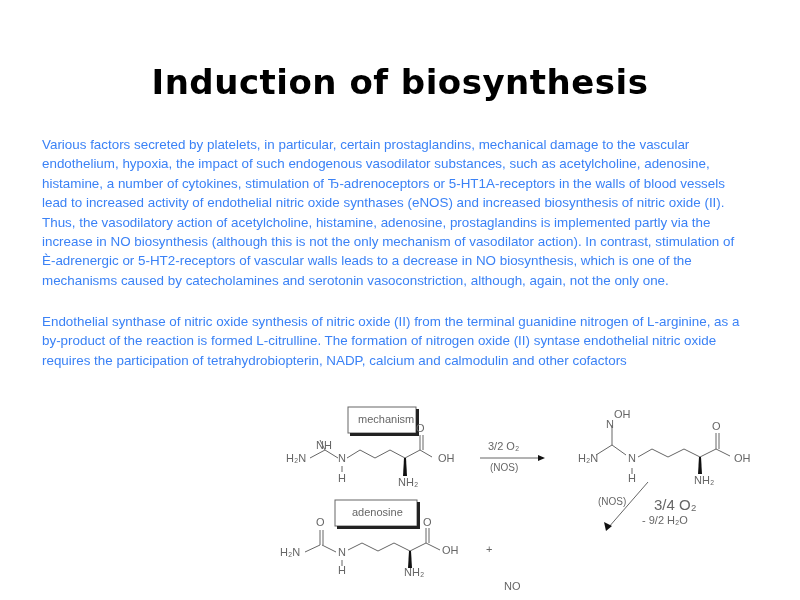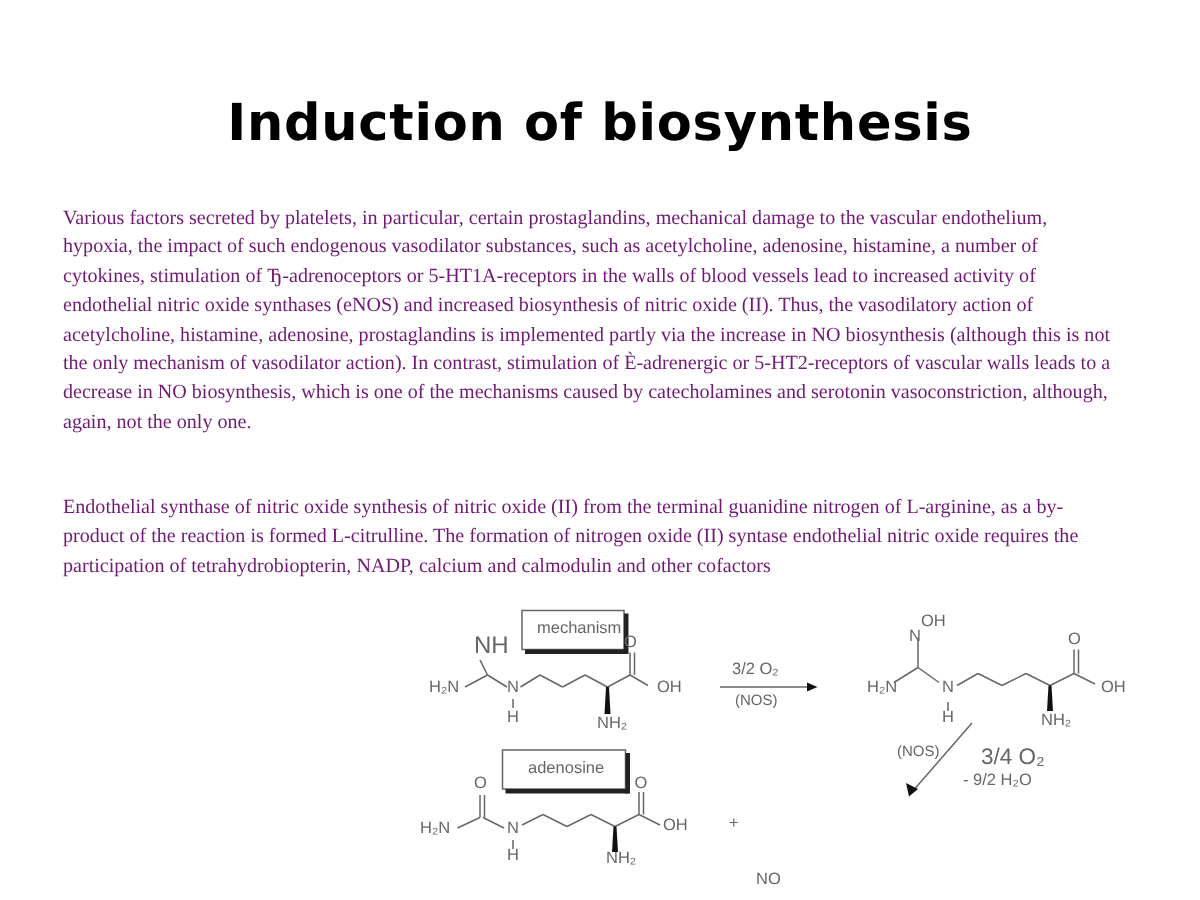--- a/index.html
+++ b/index.html
@@ -25,27 +25,27 @@
       font-family: "DejaVu Sans", sans-serif;
       font-weight: bold;
       font-size: 34px;
       color: #000000;
       letter-spacing: 0.5px;
     }
     .body-text {
       position: absolute;
       left: 42px;
       width: 700px;
-      font-family: Liberation Serif, serif;
+      font-family: Liberation Sans, sans-serif;
       font-size: 13.4px;
       line-height: 19.4px;
-      color: #701a75;
+      color: #3b82f6;
     }
     .para1 { top: 135px; }
-    .para2 { top: 328px; }
+    .para2 { top: 312px; }
     .diagram {
       position: absolute;
       left: 280px;
       top: 400px;
       width: 500px;
       height: 180px;
     }
   </style>
 </head>
 <body>
@@ -116,21 +116,21 @@
       <polygon points="124,58 126,58 127,76 123,76" fill="#111"></polygon>
       <polygon points="419,57 421,57 422,74 418,74" fill="#111"></polygon>
       <polygon points="129,151 131,151 132,168 128,168" fill="#111"></polygon>
 
       <polygon points="258,55 265,58 258,61" fill="#111"></polygon>
       <polygon points="326,131 324,122 332,126" fill="#111"></polygon>
     </svg>
 
     
     <span style="position:absolute;left:78px;top:13px;font-family:'Liberation Sans',sans-serif;font-size:11px;color:#666;">mechanism</span>
-    <span style="position:absolute;left:36px;top:22px;font-family:'Liberation Sans',sans-serif;font-size:16px;color:#666;">NH</span>
+    <span style="position:absolute;left:36px;top:39px;font-family:'Liberation Sans',sans-serif;font-size:11px;color:#666;">NH</span>
     <span style="position:absolute;left:6px;top:52px;font-family:'Liberation Sans',sans-serif;font-size:11px;color:#666;">H₂N</span>
     <span style="position:absolute;left:58px;top:52px;font-family:'Liberation Sans',sans-serif;font-size:11px;color:#666;">N</span>
     <span style="position:absolute;left:58px;top:72px;font-family:'Liberation Sans',sans-serif;font-size:11px;color:#666;">H</span>
     <span style="position:absolute;left:136px;top:22px;font-family:'Liberation Sans',sans-serif;font-size:11px;color:#666;">O</span>
     <span style="position:absolute;left:158px;top:52px;font-family:'Liberation Sans',sans-serif;font-size:11px;color:#666;">OH</span>
     <span style="position:absolute;left:118px;top:76px;font-family:'Liberation Sans',sans-serif;font-size:11px;color:#666;">NH₂</span>
 
     <span style="position:absolute;left:208px;top:40px;font-family:'Liberation Sans',sans-serif;font-size:11px;color:#666;">3/2 O₂</span>
     <span style="position:absolute;left:210px;top:62px;font-family:'Liberation Sans',sans-serif;font-size:10px;color:#666;">(NOS)</span>
 

